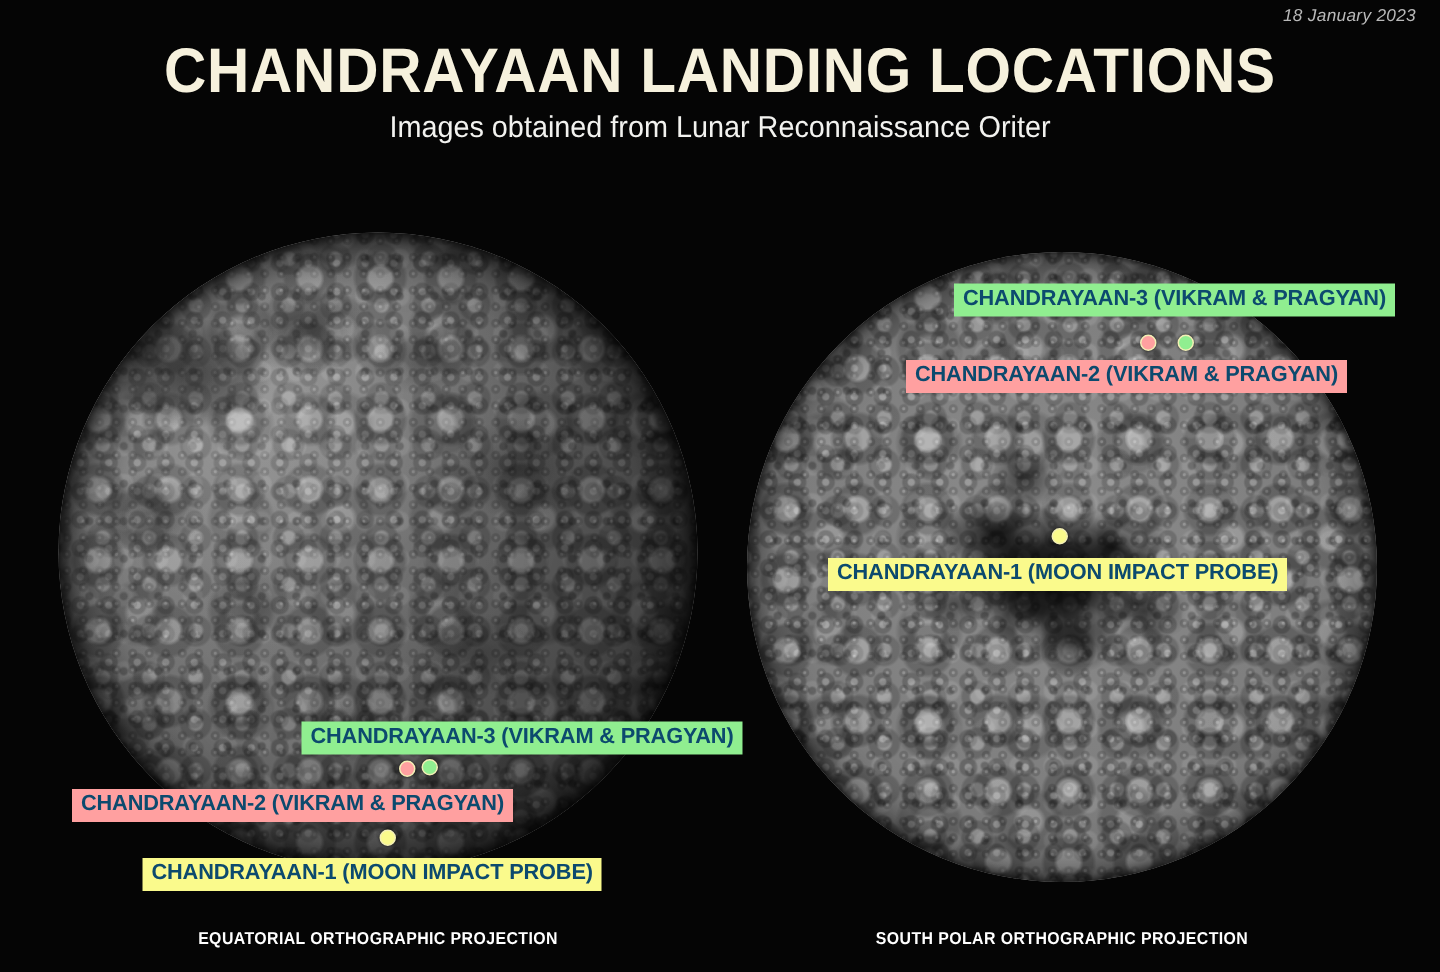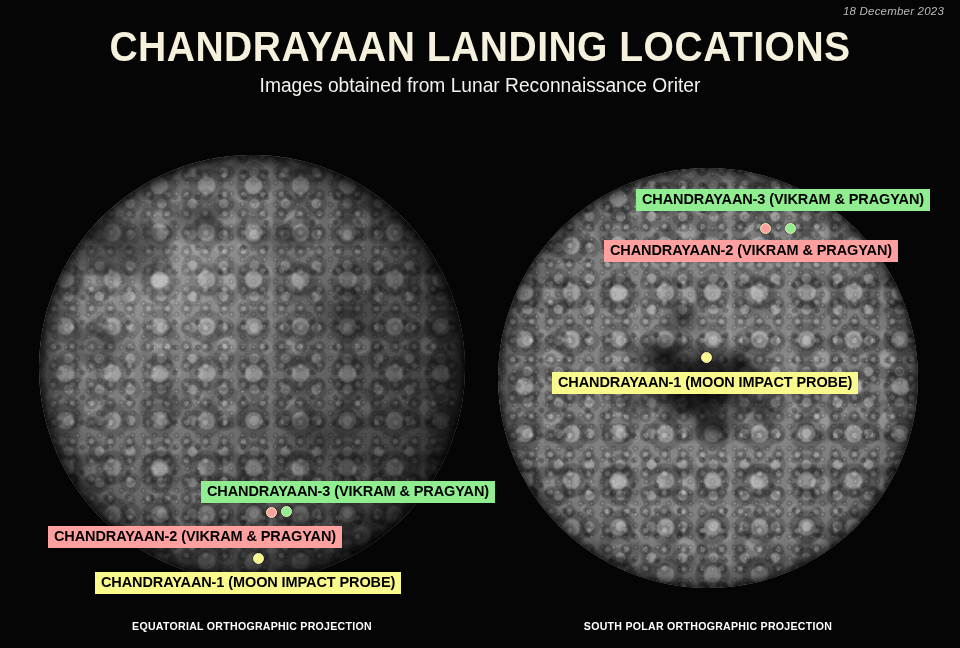--- a/index.html
+++ b/index.html
@@ -109,39 +109,39 @@
   
   .marker{
     position:absolute; width:11px; height:11px; border-radius:50%;
     border:1.5px solid #f3efb6;
     box-shadow:0 0 2px rgba(0,0,0,.75);
   }
 
   
   .label{
     position:absolute;
-    font-size:14.5px; font-weight:bold; color:#000000;
+    font-size:14.5px; font-weight:bold; color:#0c4a6e;
     padding:3px 6px 4px; white-space:nowrap; line-height:1;
     letter-spacing:-.1px;
   }
 
   
   .caption{
     position:absolute; color:#ffffff;
     font-size:11.5px; font-weight:bold; letter-spacing:.3px;
     white-space:nowrap; transform:scaleX(.92); transform-origin:50% 50%;
     text-align:center;
   }
 </style>
 </head>
 <body>
 
 <div id="stage">
 
-  <div class="date-stamp">18 December 2023</div>
+  <div class="date-stamp">18 January 2023</div>
   <div class="title">CHANDRAYAAN LANDING LOCATIONS</div>
   <div class="subtitle">Images obtained from Lunar Reconnaissance Oriter</div>
 
   <div class="moon moon-eq" style="left:39px; top:155px; width:426px; height:426px;">
     <div class="surf base"></div>
     <div class="surf maria"></div>
     <div class="surf craters"></div>
     <div class="surf craters2"></div>
     <div class="surf terminator-eq"></div>
     <div class="surf limb"></div>

